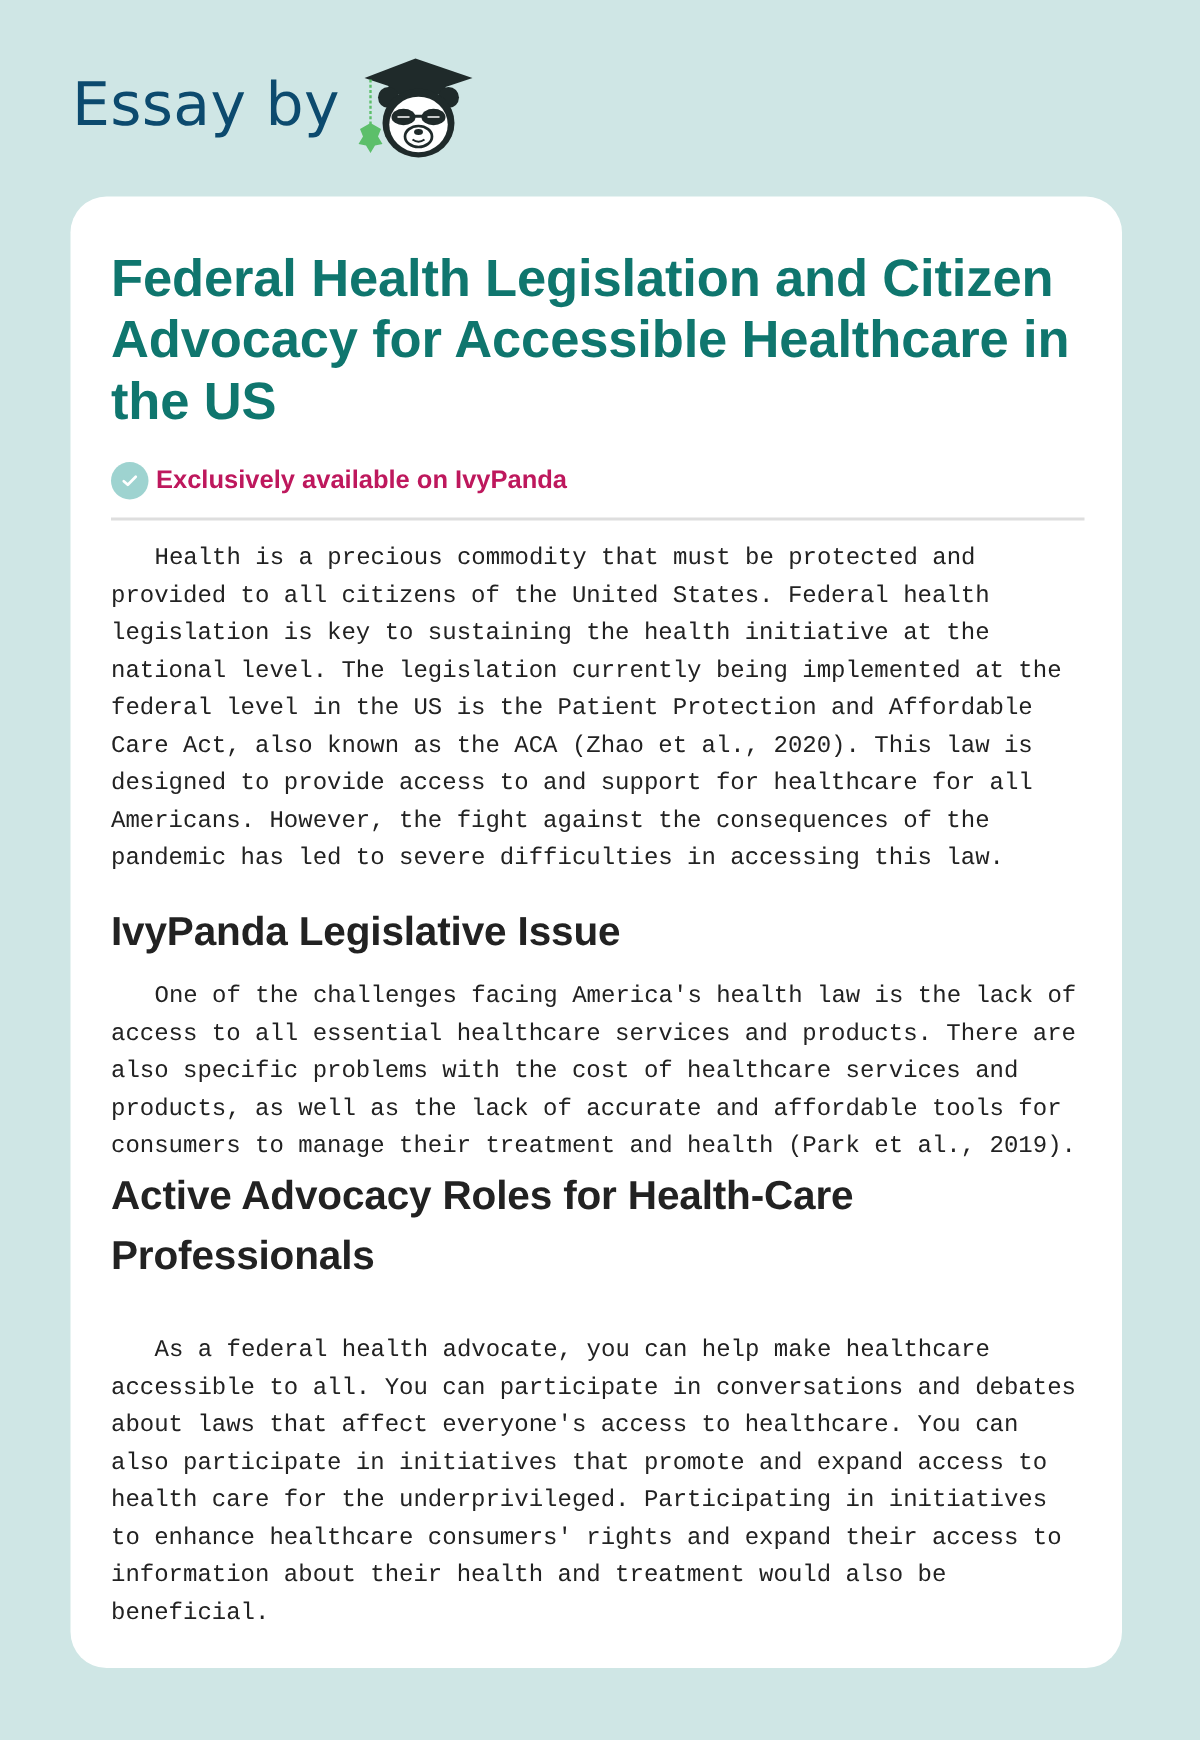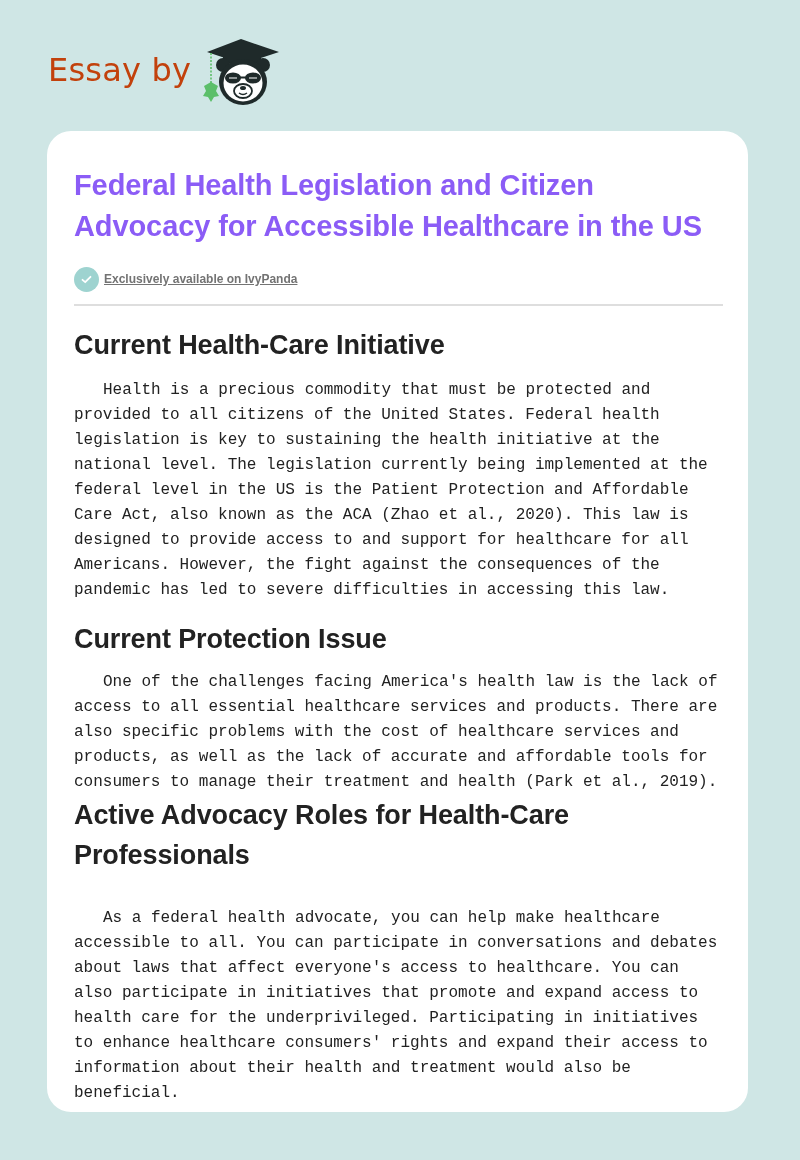--- a/index.html
+++ b/index.html
@@ -19,22 +19,22 @@
     .brand {
       position: absolute;
       left: 48px;
       top: 36px;
       height: 72px;
       display: flex;
       align-items: center;
     }
     .brand-prefix {
       font-family: "DejaVu Sans", sans-serif;
-      font-size: 32px;
-      color: #c2410c;
+      font-size: 40px;
+      color: #0c4a6e;
       letter-spacing: 0.2px;
       margin-right: 2px;
       margin-top: -4px;
     }
     .brand-logo {
       width: 90px;
       height: 74px;
       margin-right: 6px;
     }
     .brand-name {
@@ -61,23 +61,23 @@
       top: 131px;
       width: 701px;
       height: 981px;
       background: #ffffff;
       border-radius: 24px;
       padding: 34px 26px 0 27px;
     }
     .title {
       font-family: "Liberation Sans", sans-serif;
       font-weight: bold;
-      font-size: 29px;
+      font-size: 35px;
       line-height: 41px;
-      color: #8b5cf6;
+      color: #0f766e;
       letter-spacing: -0.1px;
       width: 660px;
     }
     .exclusive {
       display: flex;
       align-items: center;
       margin-top: 20px;
       height: 24px;
     }
     .check-badge {
@@ -87,23 +87,22 @@
       background: #9ed3d0;
       display: flex;
       align-items: center;
       justify-content: center;
       margin-right: 5px;
       flex: 0 0 auto;
     }
     .exclusive-label {
       font-family: "Liberation Sans", sans-serif;
       font-weight: bold;
-      font-size: 12px;
-      color: #737373;
-      text-decoration: underline;
+      font-size: 17px;
+      color: #be185d;
     }
     .divider {
       height: 2px;
       background: #dedede;
       margin-top: 13px;
       width: 649px;
     }
 
     .section-heading {
       font-family: "Liberation Sans", sans-serif;
@@ -169,26 +168,25 @@
       <svg width="11" height="9" viewBox="0 0 11 9" xmlns="http://www.w3.org/2000/svg">
         <polyline points="1.5,4.8 4.2,7.2 9.5,1.8" fill="none" stroke="#ffffff" stroke-width="1.8" stroke-linecap="round" stroke-linejoin="round"></polyline>
       </svg>
     </span>
     <span class="exclusive-label">Exclusively available on IvyPanda</span>
   </div>
 
   <div class="divider"></div>
 
   <section>
-    <h2 class="section-heading s1-heading">Current Health-Care Initiative</h2>
     <p class="paragraph s1-para">Health is a precious commodity that must be protected and provided to all citizens of the United States. Federal health legislation is key to sustaining the health initiative at the national level. The legislation currently being implemented at the federal level in the US is the Patient Protection and Affordable Care Act, also known as the ACA (Zhao et al., 2020). This law is designed to provide access to and support for healthcare for all Americans. However, the fight against the consequences of the pandemic has led to severe difficulties in accessing this law.</p>
   </section>
 
   <section>
-    <h2 class="section-heading s2-heading">Current Protection Issue</h2>
+    <h2 class="section-heading s2-heading">IvyPanda Legislative Issue</h2>
     <p class="paragraph s2-para">One of the challenges facing America's health law is the lack of access to all essential healthcare services and products. There are also specific problems with the cost of healthcare services and products, as well as the lack of accurate and affordable tools for consumers to manage their treatment and health (Park et al., 2019).</p>
   </section>
 
   <section>
     <h2 class="section-heading s3-heading">Active Advocacy Roles for Health-Care Professionals</h2>
     <p class="paragraph s3-para">As a federal health advocate, you can help make healthcare accessible to all. You can participate in conversations and debates about laws that affect everyone's access to healthcare. You can also participate in initiatives that promote and expand access to health care for the underprivileged. Participating in initiatives to enhance healthcare consumers' rights and expand their access to information about their health and treatment would also be beneficial.</p>
   </section>
 </div>
 
 </body></html>

